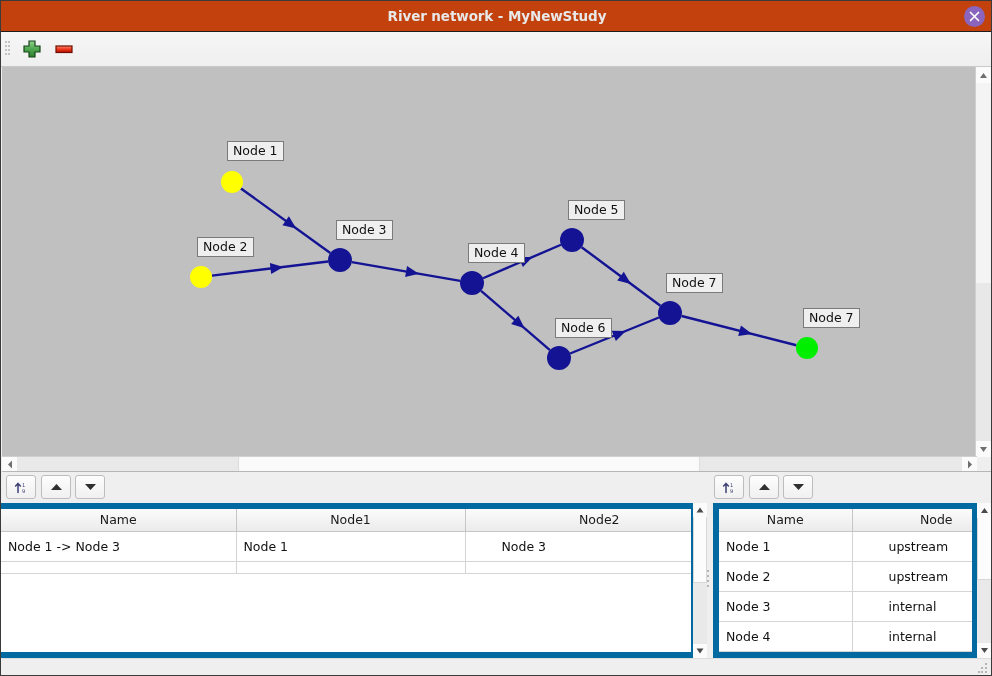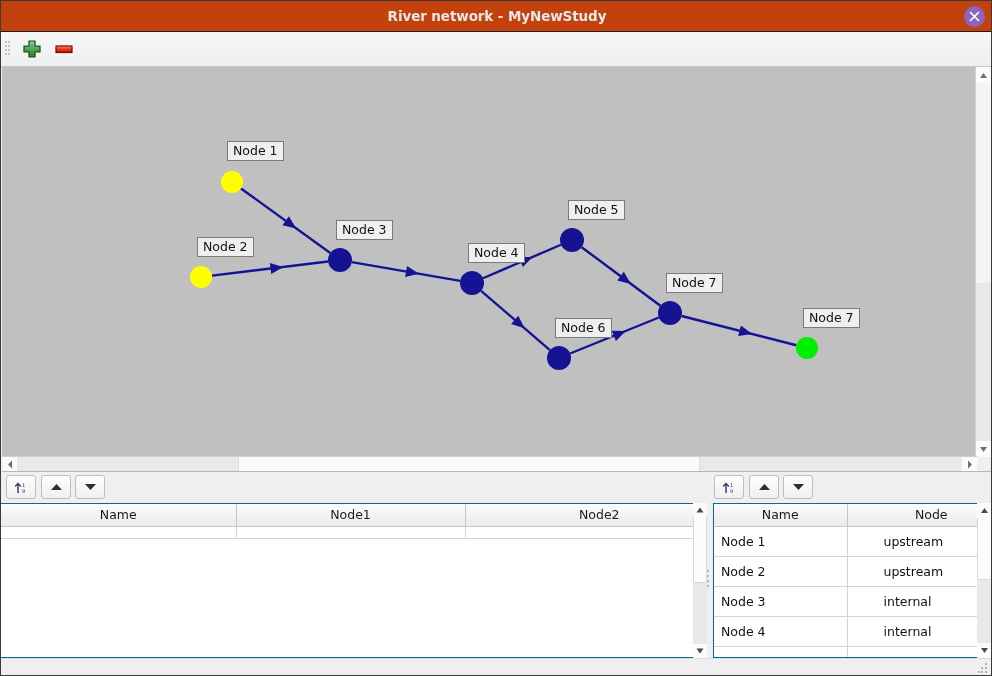--- a/index.html
+++ b/index.html
@@ -151,21 +151,21 @@
     background: linear-gradient(to bottom,#fdfdfd 0%, #f0f0f0 100%);
     border: 1px solid #bdbdbd;
     border-radius: 3px;
     cursor: pointer;
     display: flex; align-items: center; justify-content: center;
   }
 
   .table-wrap {
     position: absolute;
     background: #fff;
-    border: 1px solid #0369a1;
+    border: 6px solid #0369a1;
     overflow: hidden;
   }
   table.grid {
     border-collapse: collapse;
     width: 100%;
     table-layout: fixed;
   }
   table.grid th {
     background: linear-gradient(to bottom,#fbfbfb 0%, #ebebeb 100%);
     border-right: 1px solid #c6c6c6;
@@ -386,20 +386,25 @@
           </colgroup>
         <thead>
             <tr>
               <th>Name</th>
               <th>Node1</th>
               <th>Node2</th>
             </tr>
           </thead>
         <tbody>
             <tr>
+              <td>Node 1 -&gt; Node 3</td>
+              <td>Node 1</td>
+              <td>Node 3</td>
+            </tr>
+            <tr>
               <td style="height: 12px;"></td>
               <td style="height: 12px;"></td>
               <td style="height: 12px;"></td>
             </tr>
           </tbody>
       </table>
     </div>
 
     <div style="position:absolute; left:691px; top:31px; width:14px; height:155px; background:#efefef;">
       <div class="sb-btn" style="left:0;top:0;width:14px;height:14px;">

